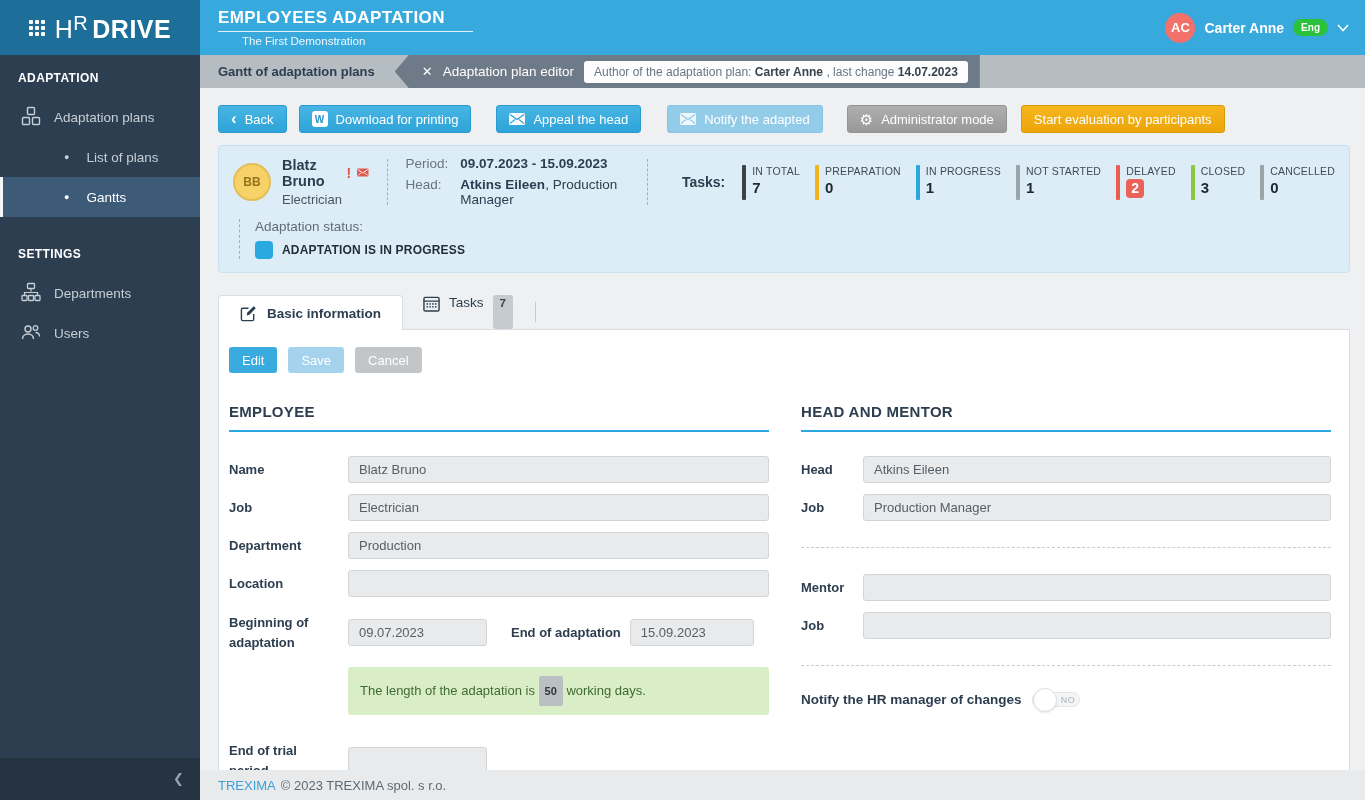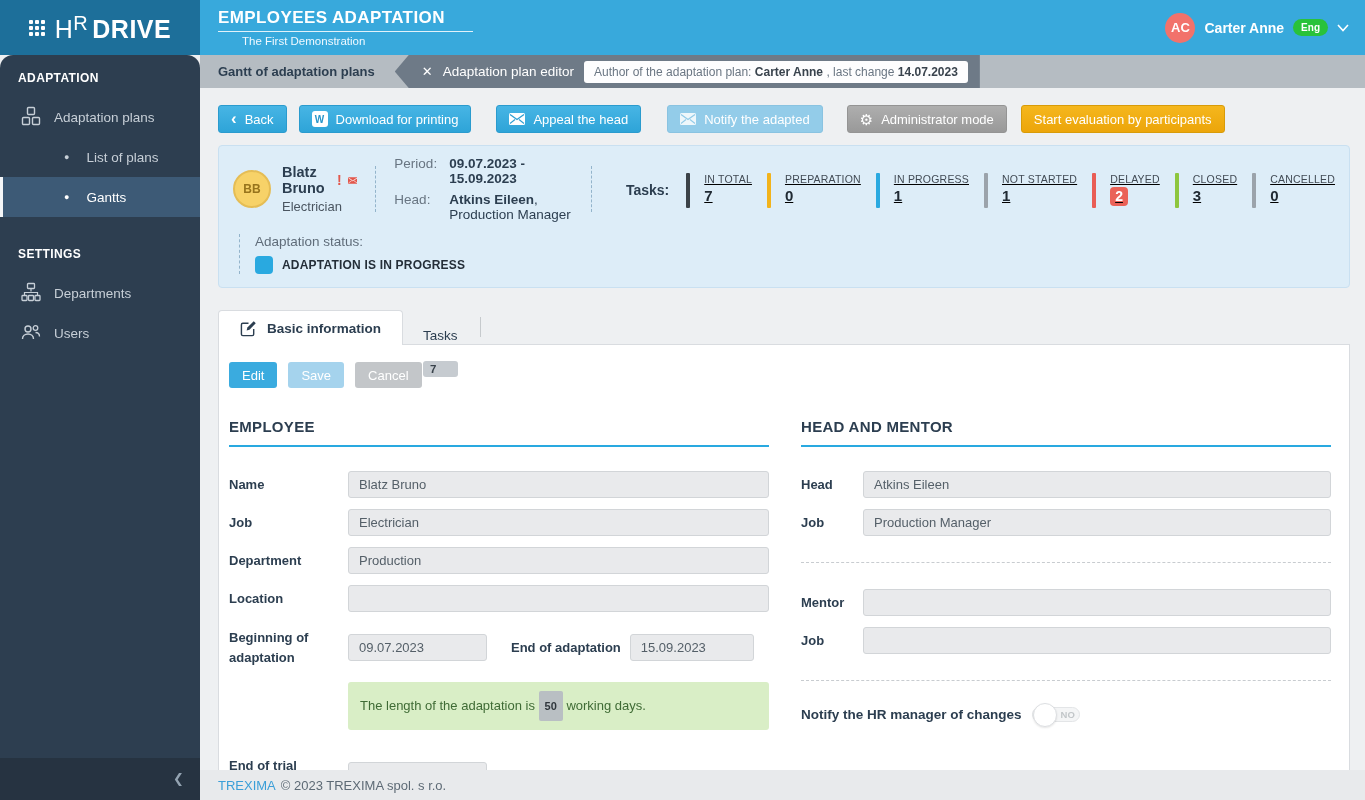--- a/index.html
+++ b/index.html
@@ -22,21 +22,21 @@
   .userbox { margin-left:auto; display:flex; align-items:center; gap:9px; padding-right:16px; cursor:pointer; }
   .avatar { width:30px; height:30px; border-radius:50%; background:#f2726b; color:#fff; font-size:13px; font-weight:700; display:flex; align-items:center; justify-content:center; }
   .user-name { color:#fff; font-size:14px; font-weight:700; }
   .lang-pill { background:#29c23a; color:#fff; font-size:10px; font-weight:700; padding:3px 8px; border-radius:10px; }
   .chev-down { width:12px; height:8px; }
 
   
   .bodyrow { flex:1; display:flex; min-height:0; }
 
   
-  .sidebar { width:200px; flex:none; background:#2d3e50; position:relative; color:#c7cfd7;border-radius:13px; }
+  .sidebar { width:200px; flex:none; background:#2d3e50; position:relative; color:#c7cfd7; }
   .side-section { font-size:12px; font-weight:700; color:#fff; letter-spacing:.4px; padding:16px 18px 12px; }
   .side-section.second { padding-top:30px; }
   .side-item { height:40px; display:flex; align-items:center; gap:13px; padding-left:20px; font-size:13.5px; cursor:pointer; }
   .side-item .sicon { width:21px; text-align:center; flex:none; }
   .side-sub { height:40px; display:flex; align-items:center; padding-left:64px; font-size:13.5px; cursor:pointer; position:relative; }
   .side-sub .bullet { font-size:9px; margin-right:17px; }
   .side-sub.active { background:#3d5a76; color:#fff; }
   .side-sub.active::before { content:""; position:absolute; left:0; top:0; bottom:0; width:3px; background:#f4f6f8; }
   .collapse-strip { position:absolute; bottom:0; left:0; width:100%; height:42px; background:#263341; color:#93a3b1; text-align:right; line-height:42px; padding-right:16px; font-size:13px; cursor:pointer; }
 
@@ -75,36 +75,36 @@
   .emp-name-line { display:flex; align-items:center; gap:6px; }
   .emp-name { font-size:14.5px; font-weight:700; color:#2c3e50; }
   .alert-mark { color:#e2574c; font-weight:800; font-size:14px; }
   .emp-job { font-size:13px; color:#4a5560; margin-top:3px; }
   .vdash { width:0; border-left:1px dashed #93b4cb; height:46px; margin:0 18px; flex:none; }
   .period-grid { display:grid; grid-template-columns:auto auto; column-gap:12px; row-gap:6px; font-size:13.5px; }
   .pg-label { color:#687582; }
   .pg-value { color:#2c3e50; }
   .tasks-block { display:flex; align-items:flex-start; gap:15px; margin-left:16px; padding-top:2px; }
   .tasks-label { font-size:14px; font-weight:700; color:#2c3e50; margin-top:9px; margin-right:2px; }
-  .counter { display:flex; gap:14px;text-decoration:underline; }
+  .counter { display:flex; gap:6px; }
   .c-bar { width:4px; height:35px; border-radius:1px; flex:none; }
   .c-col { display:flex; flex-direction:column; }
   .c-label { font-size:10.5px; color:#414a54; letter-spacing:.2px; white-space:nowrap; }
   .c-value { font-size:15px; font-weight:700; color:#202a33; margin-top:2px; align-self:flex-start; }
   .value-badge { background:#ea6258; color:#fff; border-radius:4px; padding:0 5px; line-height:19px; font-size:14px; }
   .status-block { margin-top:12px; margin-left:6px; border-left:1px dashed #93b4cb; padding-left:15px; }
   .status-label { font-size:13.5px; color:#5f6c79; }
   .status-line { display:flex; align-items:center; gap:9px; margin-top:7px; }
   .status-square { width:18px; height:18px; border-radius:4px; background:#29a9e0; flex:none; }
   .status-text { font-size:12px; font-weight:700; color:#242e38; letter-spacing:.2px; }
 
   
   .ctabs { margin-top:22px; display:flex; align-items:stretch; height:34px; position:relative; z-index:2; }
   .ctab-active { background:#fff; border:1px solid #d9dce0; border-bottom:none; border-radius:4px 4px 0 0; padding:0 21px; display:flex; align-items:center; gap:10px; font-size:13.5px; font-weight:700; color:#2c3e50; margin-bottom:-1px; cursor:pointer; }
-  .ctab { padding:0 20px; display:flex; gap:18px; font-size:13.5px; color:#2c3e50; cursor:pointer;flex-direction:column; }
+  .ctab { padding:0 20px; display:flex; gap:9px; font-size:13.5px; color:#2c3e50; cursor:pointer; }
   .ctab-badge { background:#c6cbd0; border-radius:3px; font-size:11.5px; font-weight:700; padding:2px 7px; color:#39424b; }
   .ctab-div { align-self:center; width:1px; height:20px; background:#c6cacd; margin-left:2px; }
 
   
   .card { background:#fff; border:1px solid #d9dce0; min-height:440px; padding:17px 18px 20px 10px; position:relative; z-index:1; }
   .form-actions { display:flex; gap:11px; margin-bottom:30px; }
   .btn-sm { height:26px; padding:0 13px; font-size:13px; border-radius:3px; border:none; color:#fff; font-family:inherit; cursor:pointer; }
   .btn-edit { background:#3aabdf; }
   .btn-save { background:#a5d3ed; cursor:default; }
   .btn-cancel { background:#c3c6c9; cursor:default; }

